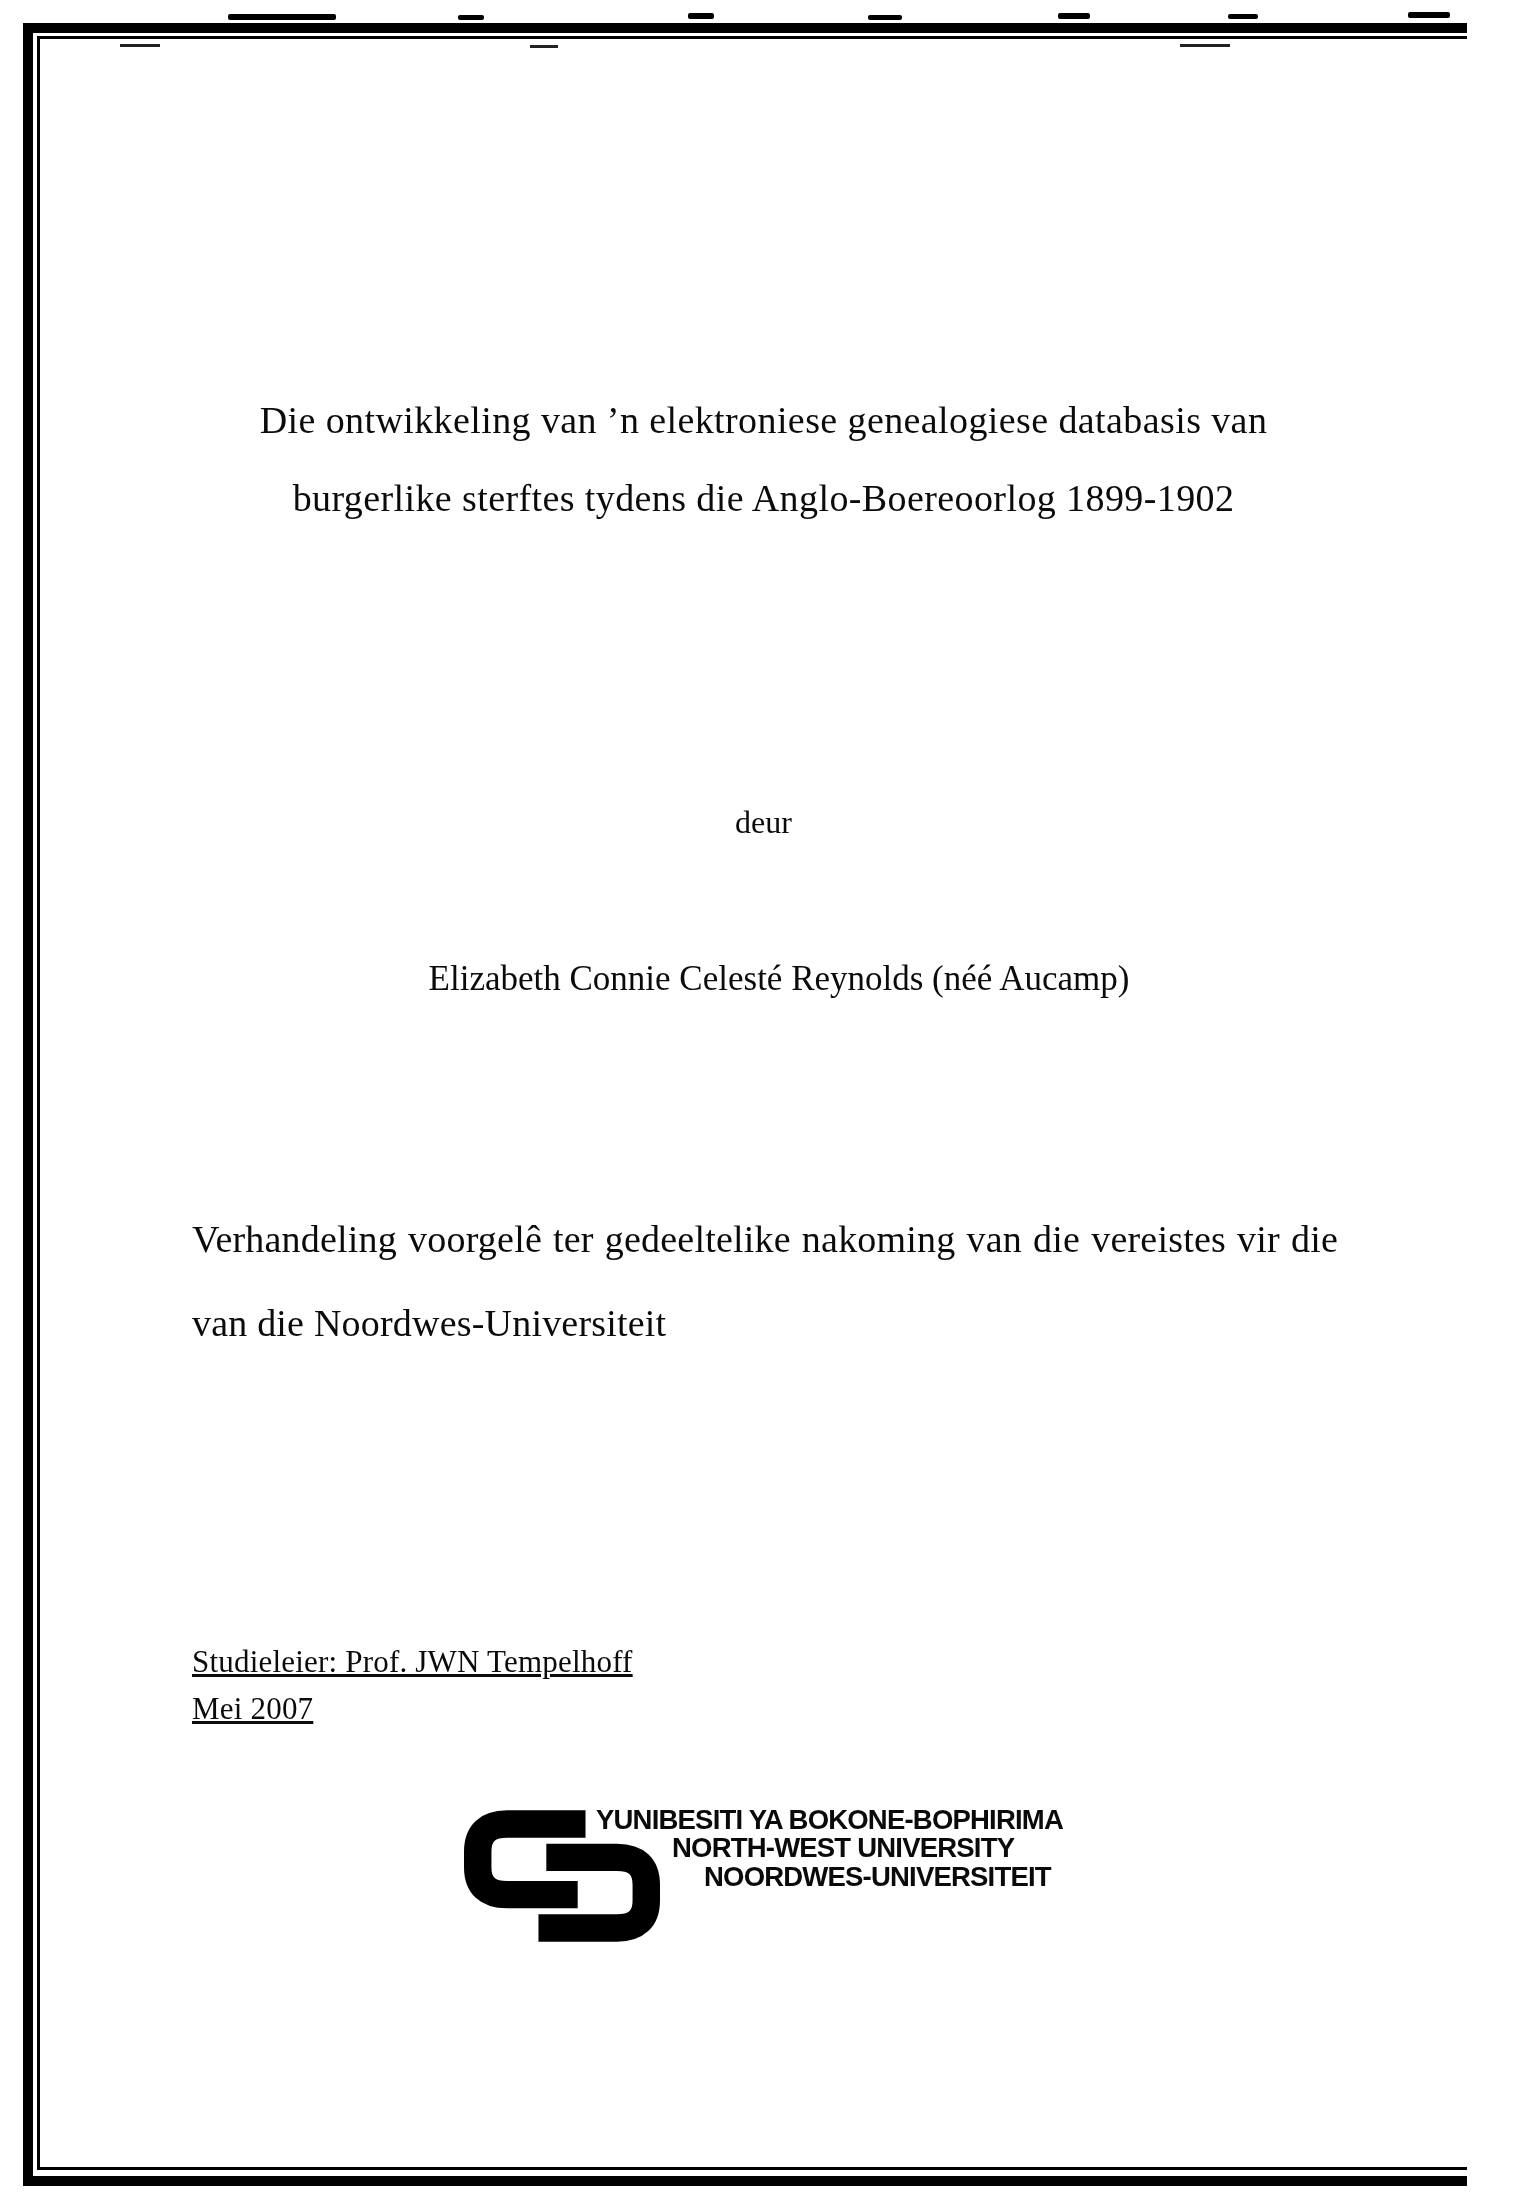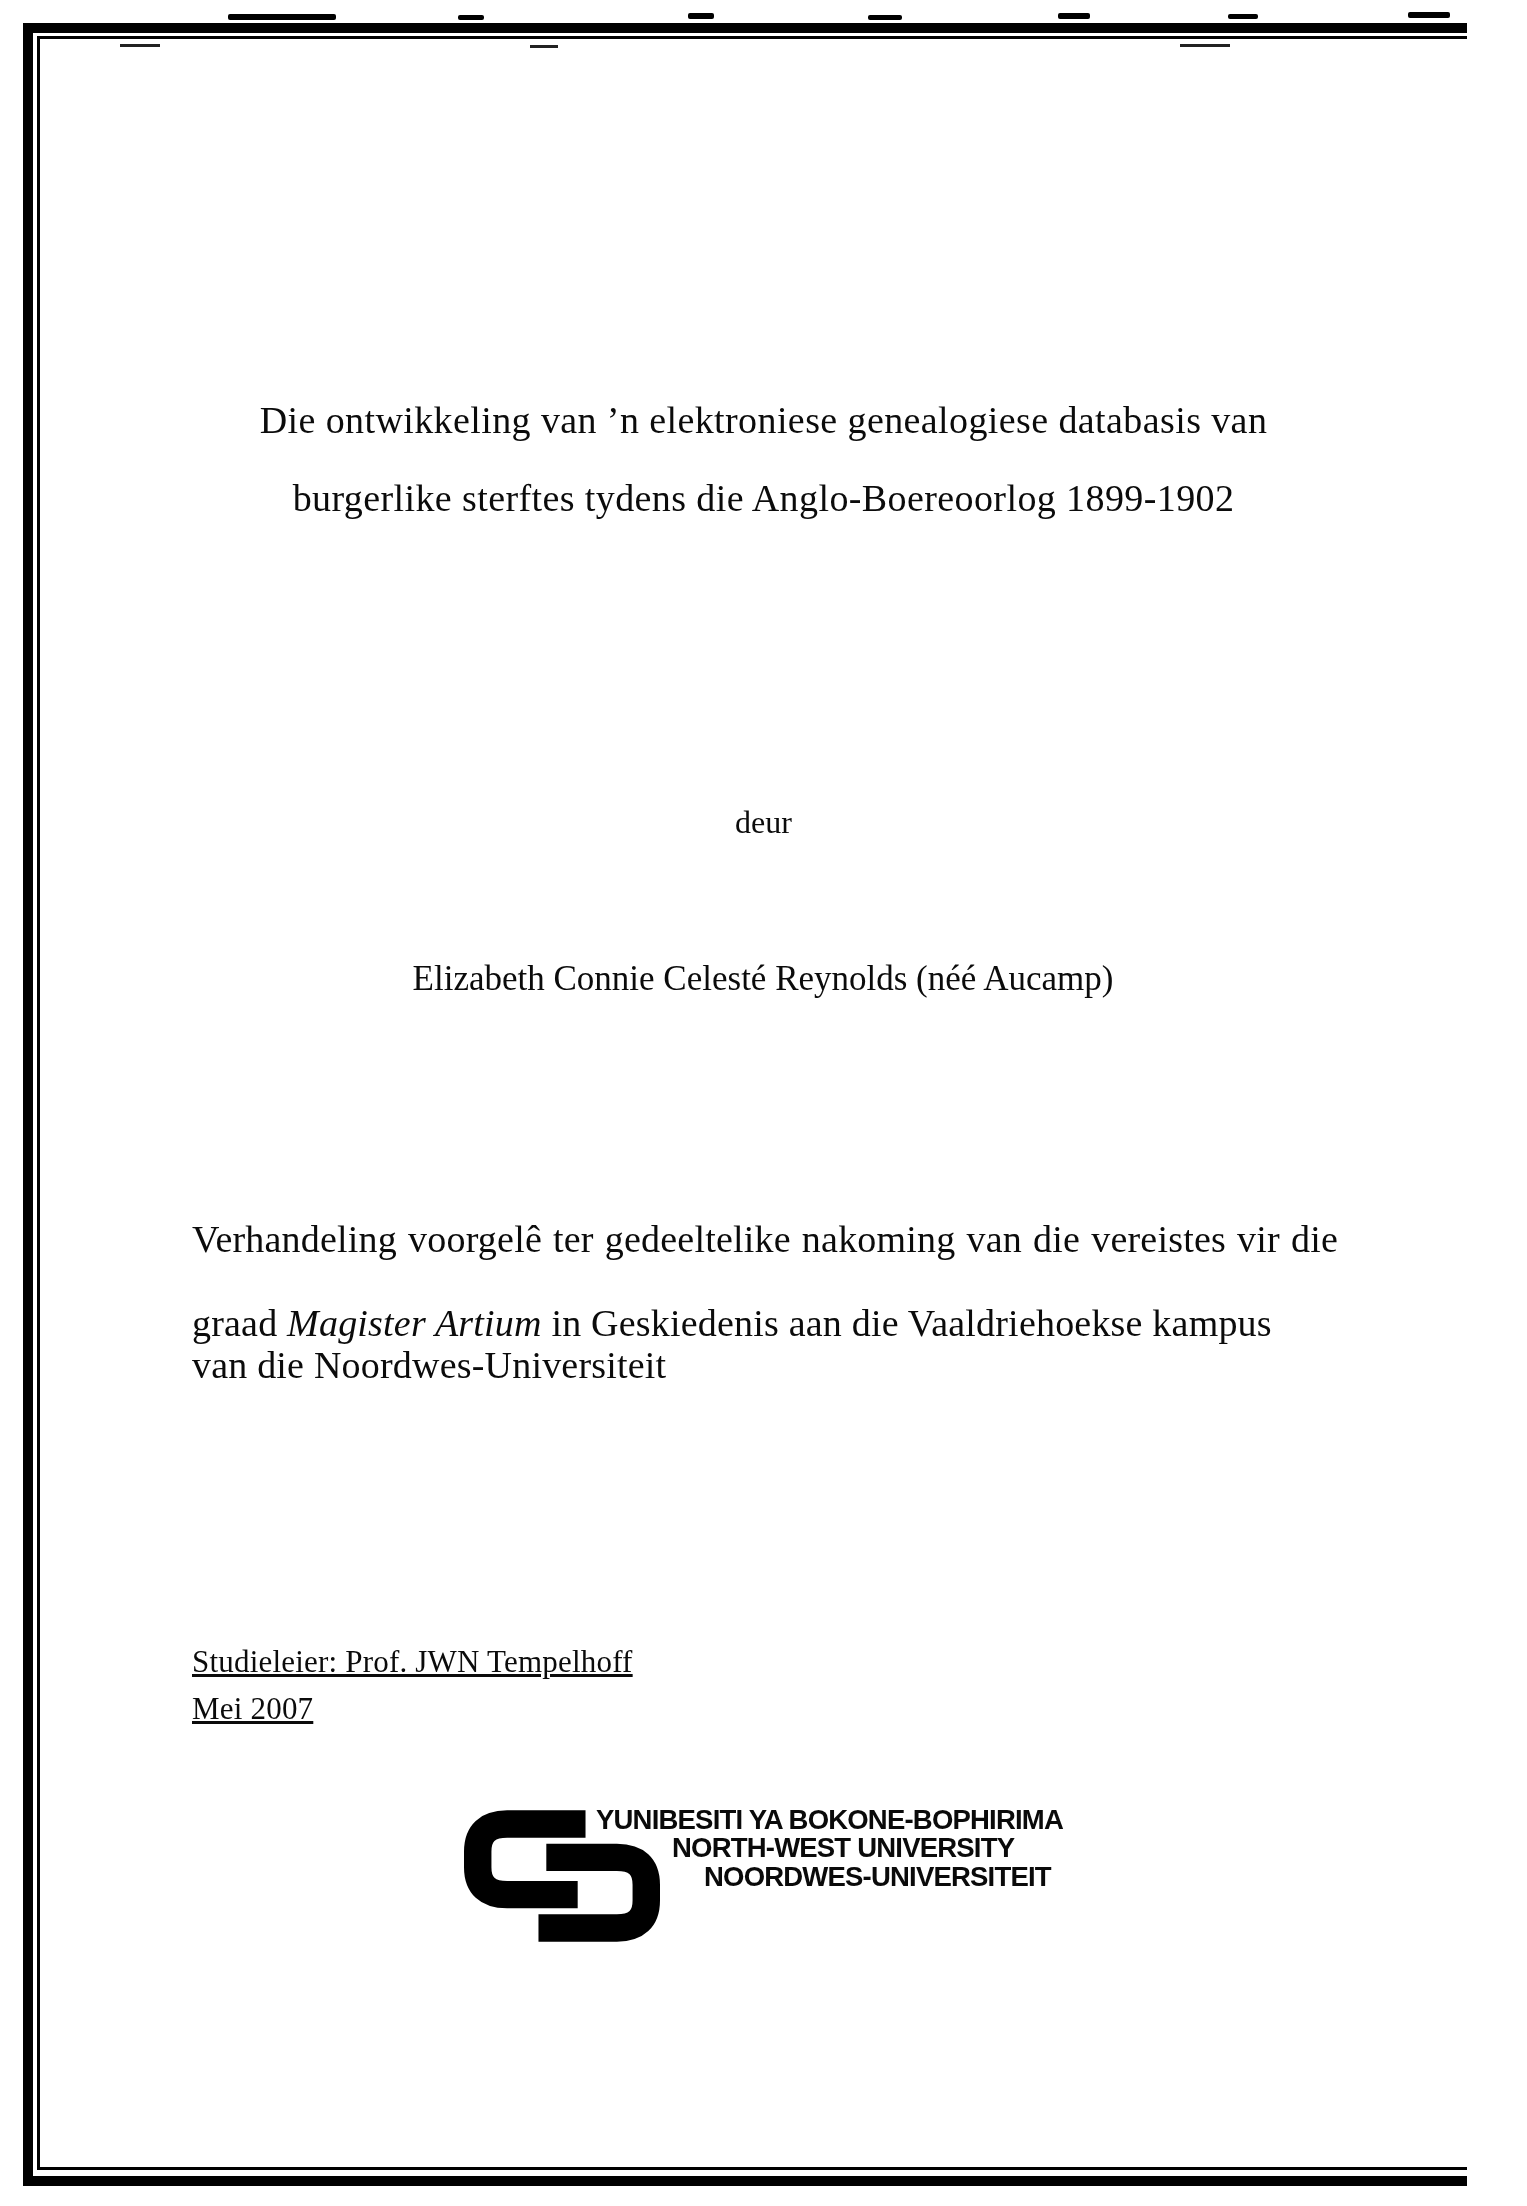--- a/index.html
+++ b/index.html
@@ -30,21 +30,21 @@
     letter-spacing:0.4px;
   }
   .title-line.l1 { top:396px; }
   .title-line.l2 { top:474px; }
 
   .byline {
     position:absolute; left:95px; width:1337px; top:800px;
     text-align:center; font-size:32px; line-height:44px;
   }
   .author {
-    position:absolute; left:83px; width:1360px; top:955px;
+    position:absolute; left:99px; width:1360px; top:955px;
     text-align:center; font-size:35px; line-height:48px;
   }
 
   .statement {
     position:absolute; left:192px; top:1218px; width:1146px;
     font-size:38px; line-height:42px;
     letter-spacing:0.2px;
   }
   .statement .justify { text-align:justify; }
   .statement .justify::after { content:""; display:inline-block; width:100%; height:0; }
@@ -89,21 +89,20 @@
 
   <div class="title-line l1">Die ontwikkeling van ’n elektroniese genealogiese databasis van</div>
   <div class="title-line l2">burgerlike sterftes tydens die Anglo-Boereoorlog 1899-1902</div>
 
   <div class="byline">deur</div>
 
   <div class="author">Elizabeth Connie Celesté Reynolds (néé Aucamp)</div>
 
   <div class="statement">
     <div class="justify">Verhandeling voorgelê ter gedeeltelike nakoming van die vereistes vir die</div>
-    <div><span>graad </span><span class="it">Magister Artium</span><span> in Geskiedenis aan die Vaaldriehoekse kampus</span></div>
     <div>van die Noordwes-Universiteit</div>
   </div>
 
   <div class="credits">
     <div>Studieleier: Prof. JWN Tempelhoff</div>
     <div>Mei 2007</div>
   </div>
 
   <svg class="logo-mark" width="196" height="136" viewBox="0 0 200 138" aria-hidden="true">
     <path d="M 76 122 H 156 Q 186 122 186 94 V 78 Q 186 50 156 50 H 84" fill="none" stroke="#000" stroke-width="28" stroke-linecap="butt"></path>

